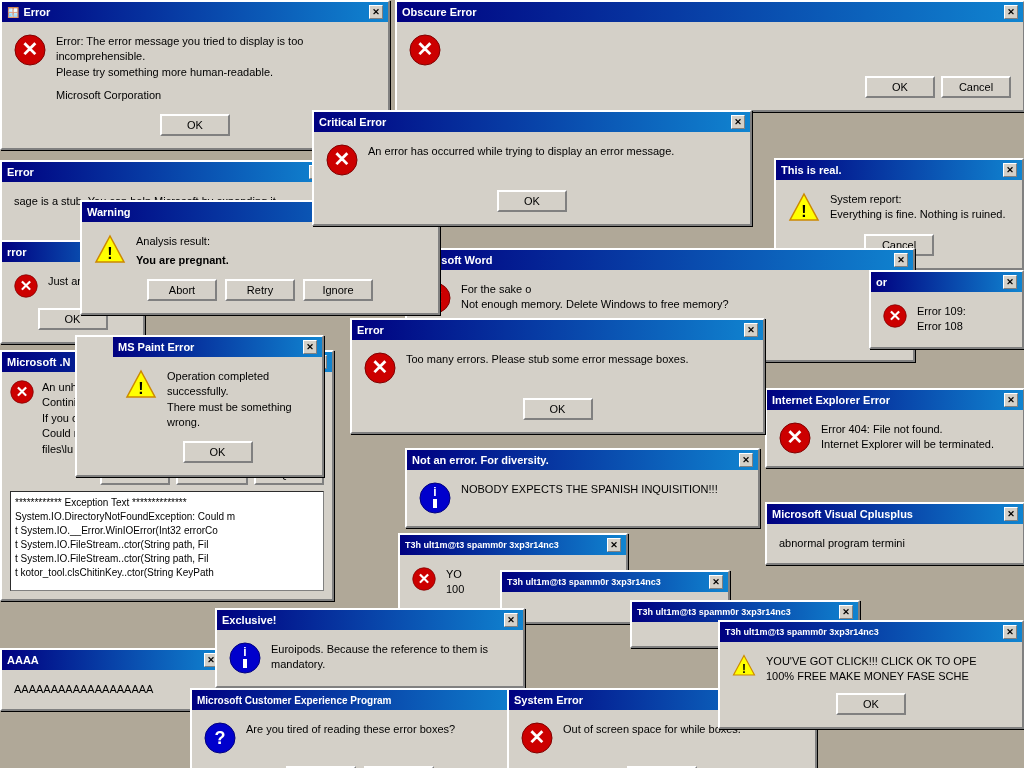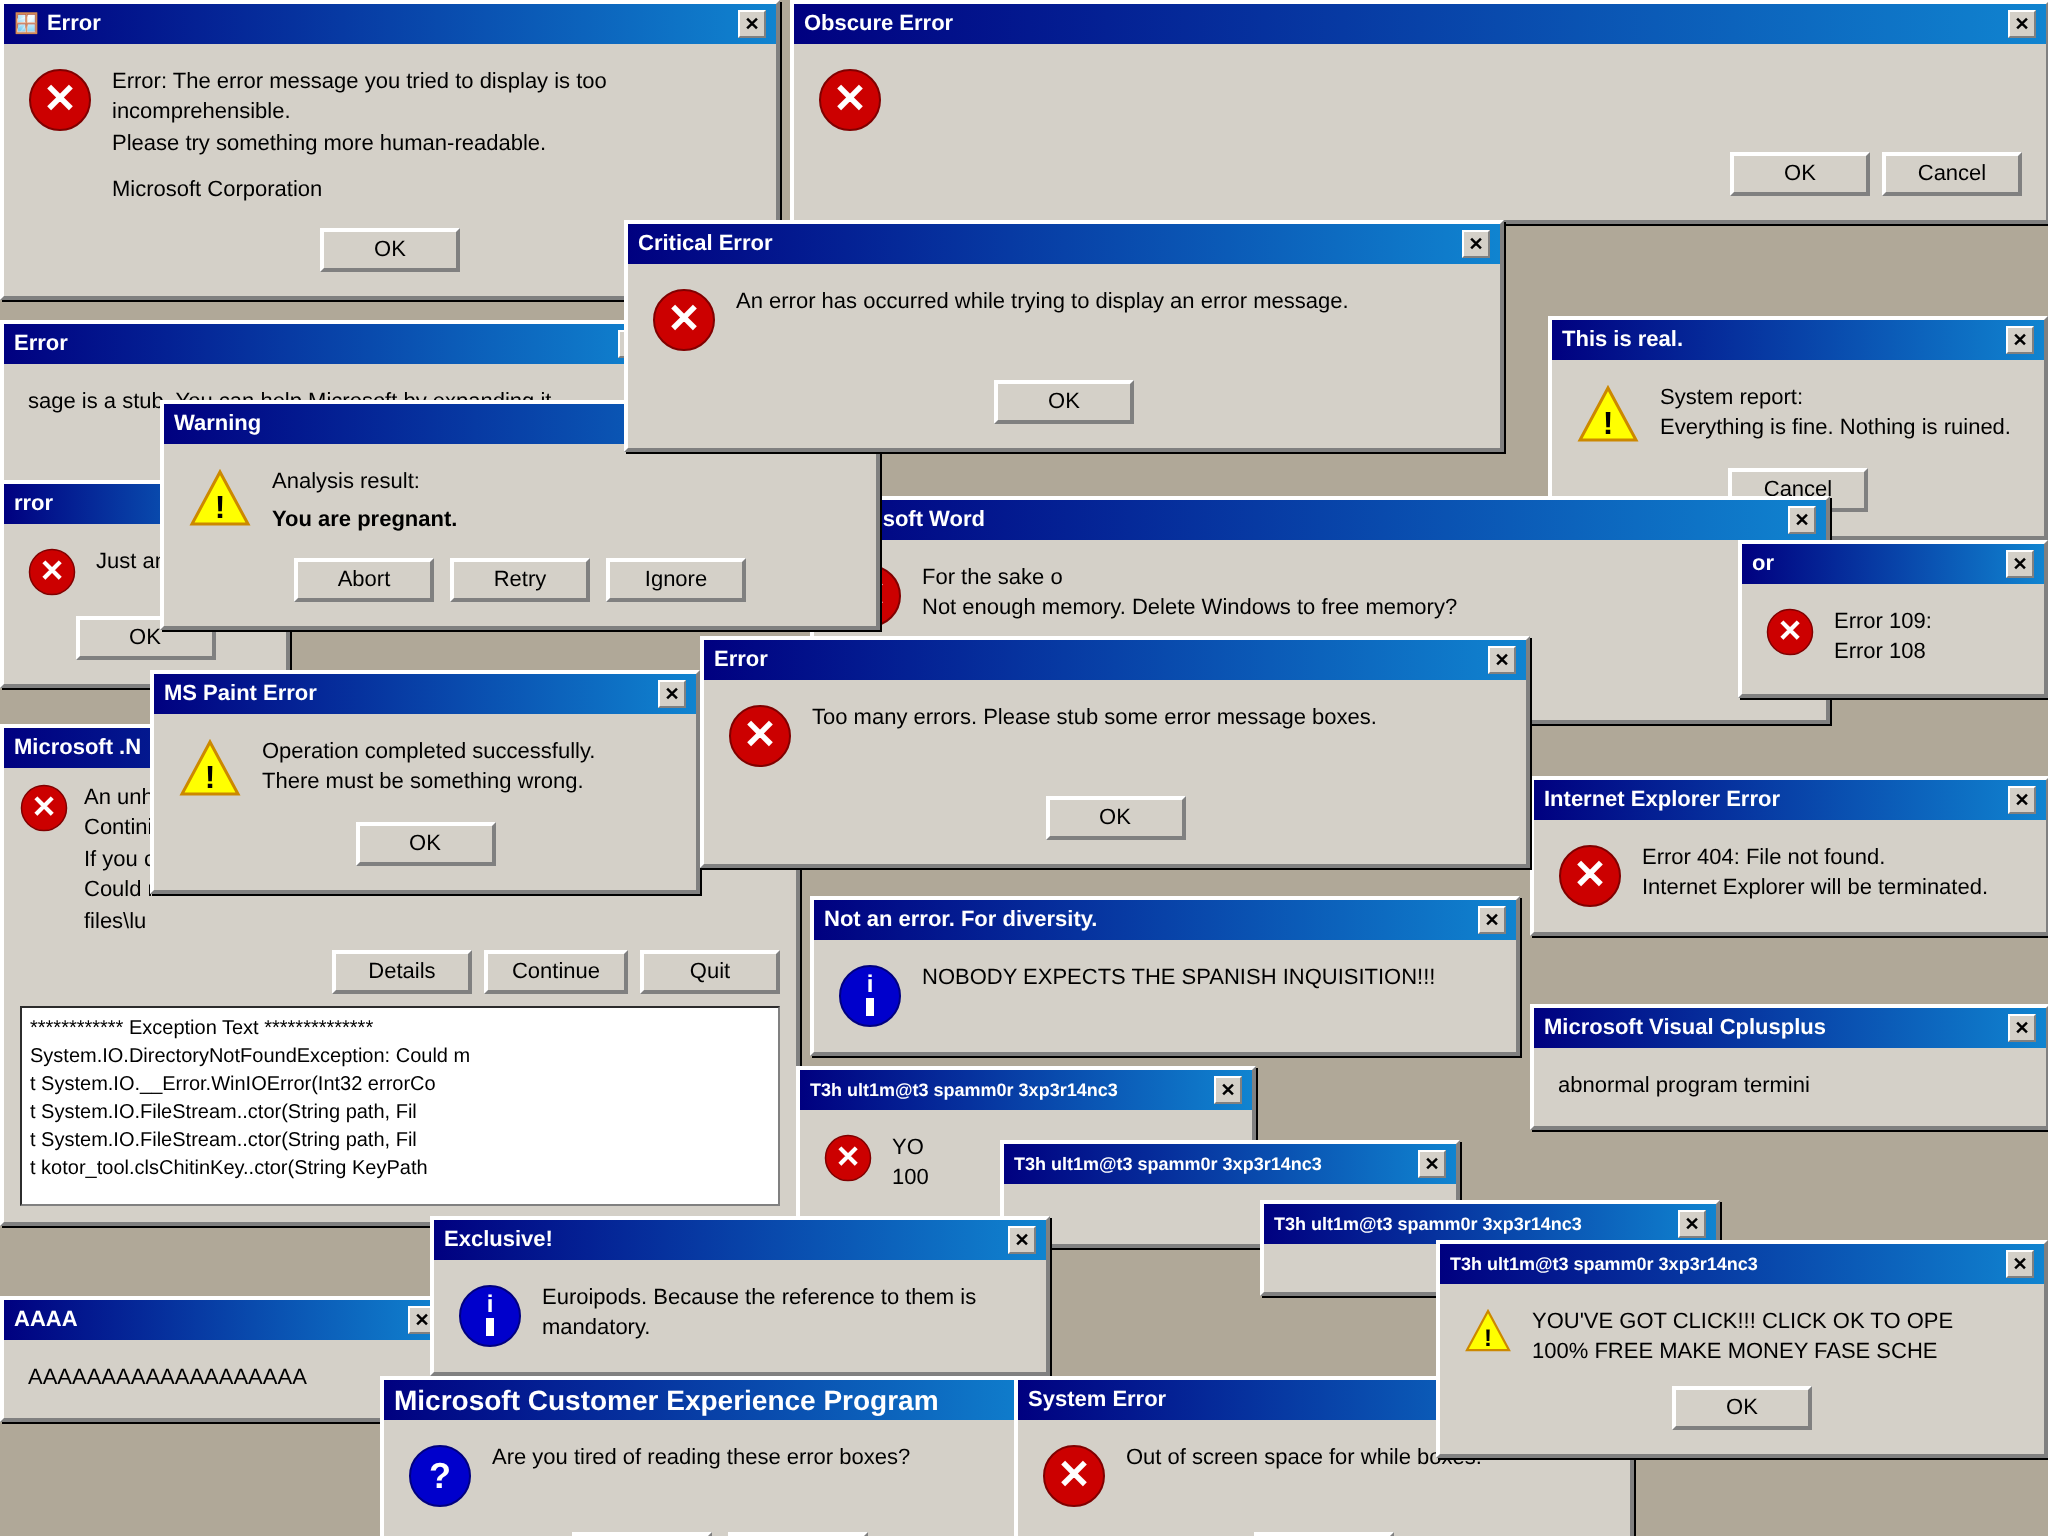--- a/index.html
+++ b/index.html
@@ -271,21 +271,21 @@
         <text x="16" y="22" text-anchor="middle" fill="white" font-size="20" font-weight="bold">✕</text>
       </svg>
       <div class="msg-text">Just an error.</div>
     </div>
     <div class="btn-row">
       <button class="win-btn">OK</button>
     </div>
   </div>
 </div>
 
-<div class="win-dialog" style="left:75px;top:335px;width:275px;z-index:8;">
+<div class="win-dialog" style="left:75px;top:335px;width:249px;z-index:8;padding-left:36px;">
   <div class="win-titlebar">
     <div class="win-titlebar-left">
       <span>MS Paint Error</span>
     </div>
     <div class="win-close-btn">✕</div>
   </div>
   <div class="win-body" style="align-items:flex-start;gap:6px;">
     <div class="win-content-row">
       <svg class="warn-icon" viewBox="0 0 32 32">
         <polygon points="16,2 30,28 2,28" fill="#ffff00" stroke="#cc8800" stroke-width="1.5"></polygon>
@@ -295,21 +295,21 @@
         <div class="msg-text">Operation completed successfully.</div>
         <div class="msg-text">There must be something wrong.</div>
       </div>
     </div>
     <div class="btn-row" style="width:100%;">
       <button class="win-btn">OK</button>
     </div>
   </div>
 </div>
 
-<div class="win-dialog" style="left:0;top:362px;width:400px;">
+<div class="win-dialog" style="left:0;top:350px;width:334px;">
   <div class="win-titlebar">
     <div class="win-titlebar-left">
       <span>Microsoft .N</span>
     </div>
     <div class="win-close-btn">✕</div>
   </div>
   <div style="padding:8px;background:#d4d0c8;">
     <div style="display:flex;gap:8px;">
       <svg class="error-icon" style="width:24px;height:24px;flex-shrink:0;" viewBox="0 0 32 32">
         <circle cx="16" cy="16" r="15" fill="#cc0000" stroke="#800000" stroke-width="1"></circle>
@@ -536,21 +536,21 @@
         <text x="16" y="14" text-anchor="middle" fill="white" font-size="12" font-weight="bold">i</text>
         <rect x="14" y="17" width="4" height="9" fill="white"></rect>
       </svg>
       <div class="msg-text">Euroipods. Because the reference to them is mandatory.</div>
     </div>
   </div>
 </div>
 
 <div class="win-dialog" style="left:190px;top:688px;width:340px;z-index:11;">
   <div class="win-titlebar">
-    <div class="win-titlebar-left" style="font-size:14px;">
+    <div class="win-titlebar-left" style="font-size:10px;">
       <span>Microsoft Customer Experience Program</span>
     </div>
     <div class="win-close-btn">✕</div>
   </div>
   <div class="win-body" style="gap:8px;">
     <div class="win-content-row">
       <svg class="question-icon" viewBox="0 0 32 32">
         <circle cx="16" cy="16" r="15" fill="#0000cc" stroke="#000080" stroke-width="1"></circle>
         <text x="16" y="22" text-anchor="middle" fill="white" font-size="18" font-weight="bold">?</text>
       </svg>

